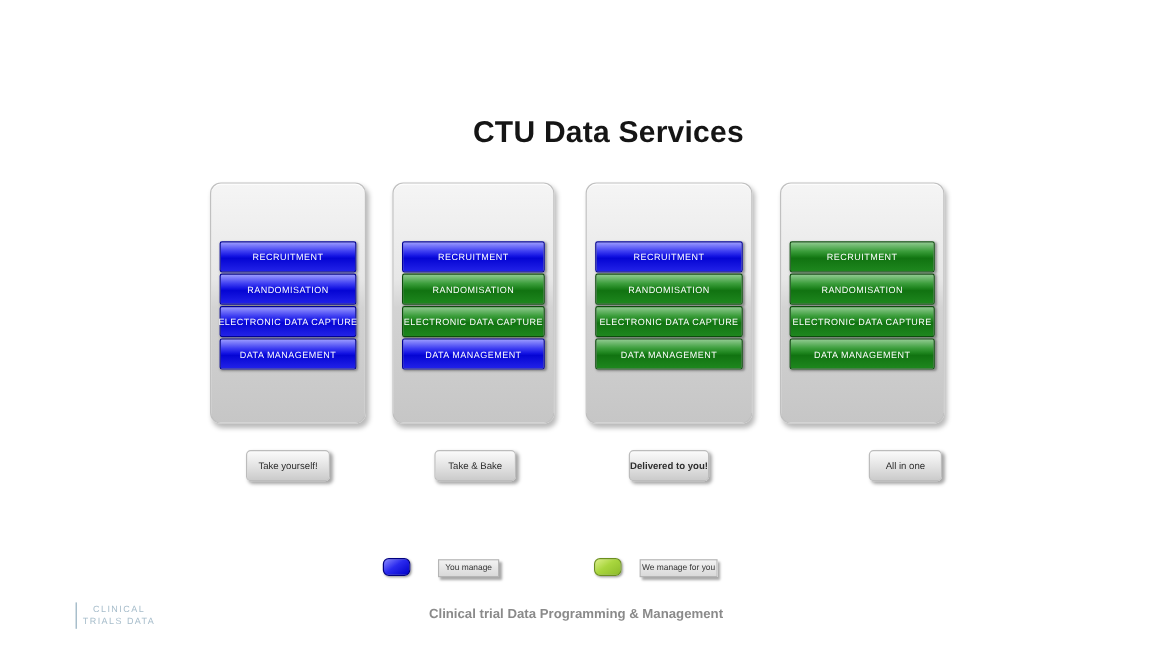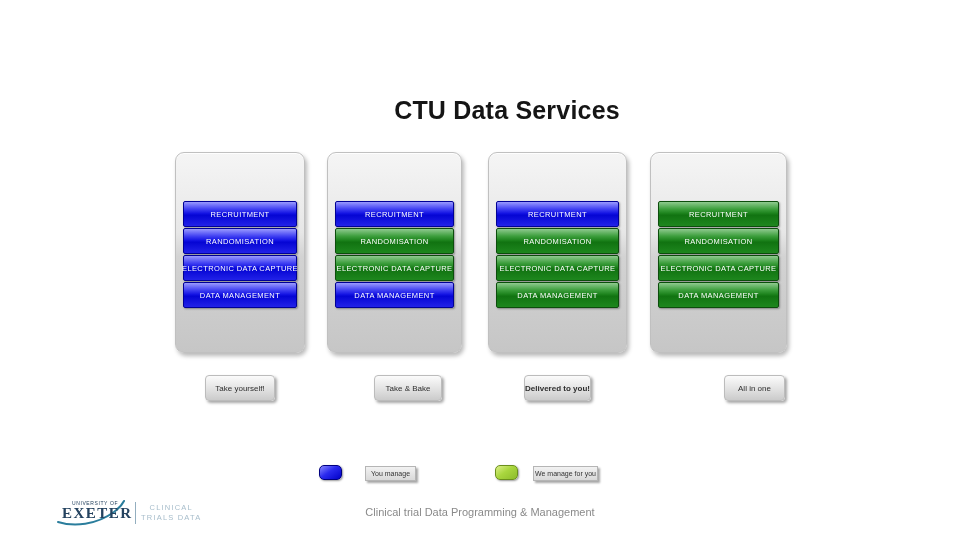--- a/index.html
+++ b/index.html
@@ -28,21 +28,21 @@
   .svc-btn[data-color="green"] { border:1px solid #0c4d0c;
       background:linear-gradient(180deg,#8fca8f 0%,#3c9e3c 30%,#1b811b 48%,#117311 55%,#1e871e 100%); }
 
   .pill { position:absolute; top:375px; height:26px; border-radius:4px;
           border:1px solid #bcbcbc;
           background:linear-gradient(180deg,#fbfbfb 0%,#e4e4e4 50%,#cbcbcb 100%);
           box-shadow:2px 2px 3px rgba(0,0,0,0.35);
           display:flex; align-items:center; justify-content:center;
           font-size:8px; color:#2e2e2e; cursor:pointer; }
   .pill-1 { left:205px; width:70px; }
-  .pill-2 { left:374px; width:68px; }
+  .pill-2 { left:362px; width:68px; }
   .pill-3 { left:524px; width:67px;font-weight:bold; }
   .pill-4 { left:724px; width:61px; }
 
   .legend-swatch { position:absolute; top:465px; width:23px; height:15px; border-radius:5px;
                    box-shadow:1px 1px 2px rgba(0,0,0,0.4); }
   .swatch-blue  { left:319px; border:1px solid #000080;
       background:linear-gradient(145deg,#8a8aff 0%,#2a2aee 45%,#0000c8 100%); }
   .swatch-green { left:495px; border:1px solid #6b8f1d;
       background:linear-gradient(145deg,#ddf08a 0%,#a9d63e 45%,#8cbb2a 100%); }
   .legend-label { position:absolute; top:466px; height:15px; border:1px solid #b5b5b5;
@@ -57,21 +57,21 @@
   .uni-block { position:relative; width:72px; height:30px; }
   .uni-of   { position:absolute; top:2px; left:12px; font-size:5px; letter-spacing:0.6px;
               color:#24425f; white-space:nowrap; }
   .uni-name { position:absolute; top:7px; left:2px; font-family:"Liberation Serif", serif;
               font-size:15px; font-weight:bold; letter-spacing:1.5px; color:#24425f; }
   .swoosh-svg { position:absolute; left:-4px; top:0; }
   .logo-divider { width:1px; height:22px; background:#93aebf; margin:0 5px 0 3px; }
   .ctu-text { font-size:7.5px; letter-spacing:1.2px; line-height:1.4; color:#a7bdcb; white-space:nowrap;text-align:center; }
 
   .footer-text { position:absolute; left:280px; top:506px; width:400px; text-align:center;
-                 font-size:11px; color:#8a8a8a; }
+                 font-size:11px; color:#8a8a8a;font-weight:bold; }
 </style>
 </head>
 <body>
 
 <div class="slide-title">CTU Data Services</div>
 
 <div class="panel panel-1">
   <div class="btn-stack">
     <div class="svc-btn" data-color="blue">RECRUITMENT</div>
     <div class="svc-btn" data-color="blue">RANDOMISATION</div>
@@ -111,27 +111,20 @@
 <div class="pill pill-2">Take &amp; Bake</div>
 <div class="pill pill-3">Delivered to you!</div>
 <div class="pill pill-4">All in one</div>
 
 <div class="legend-swatch swatch-blue"></div>
 <div class="legend-label legend-label-you">You manage</div>
 <div class="legend-swatch swatch-green"></div>
 <div class="legend-label legend-label-we">We manage for you</div>
 
 <div class="logo">
-  <div class="uni-block">
-    <svg class="swoosh-svg" width="80" height="30" viewBox="0 0 80 30">
-      <path d="M2 24 C 18 29, 40 27, 58 14 C 62 11, 66 7, 68 3" fill="none" stroke="#2a7d9c" stroke-width="2" stroke-linecap="round"></path>
-    </svg>
-    <div class="uni-of">UNIVERSITY OF</div>
-    <div class="uni-name">EXETER</div>
-  </div>
   <div class="logo-divider"></div>
   <div class="ctu-text">
     <div>CLINICAL</div>
     <div>TRIALS DATA</div>
   </div>
 </div>
 
 <div class="footer-text">Clinical trial Data Programming &amp; Management</div>
 
 </body></html>

